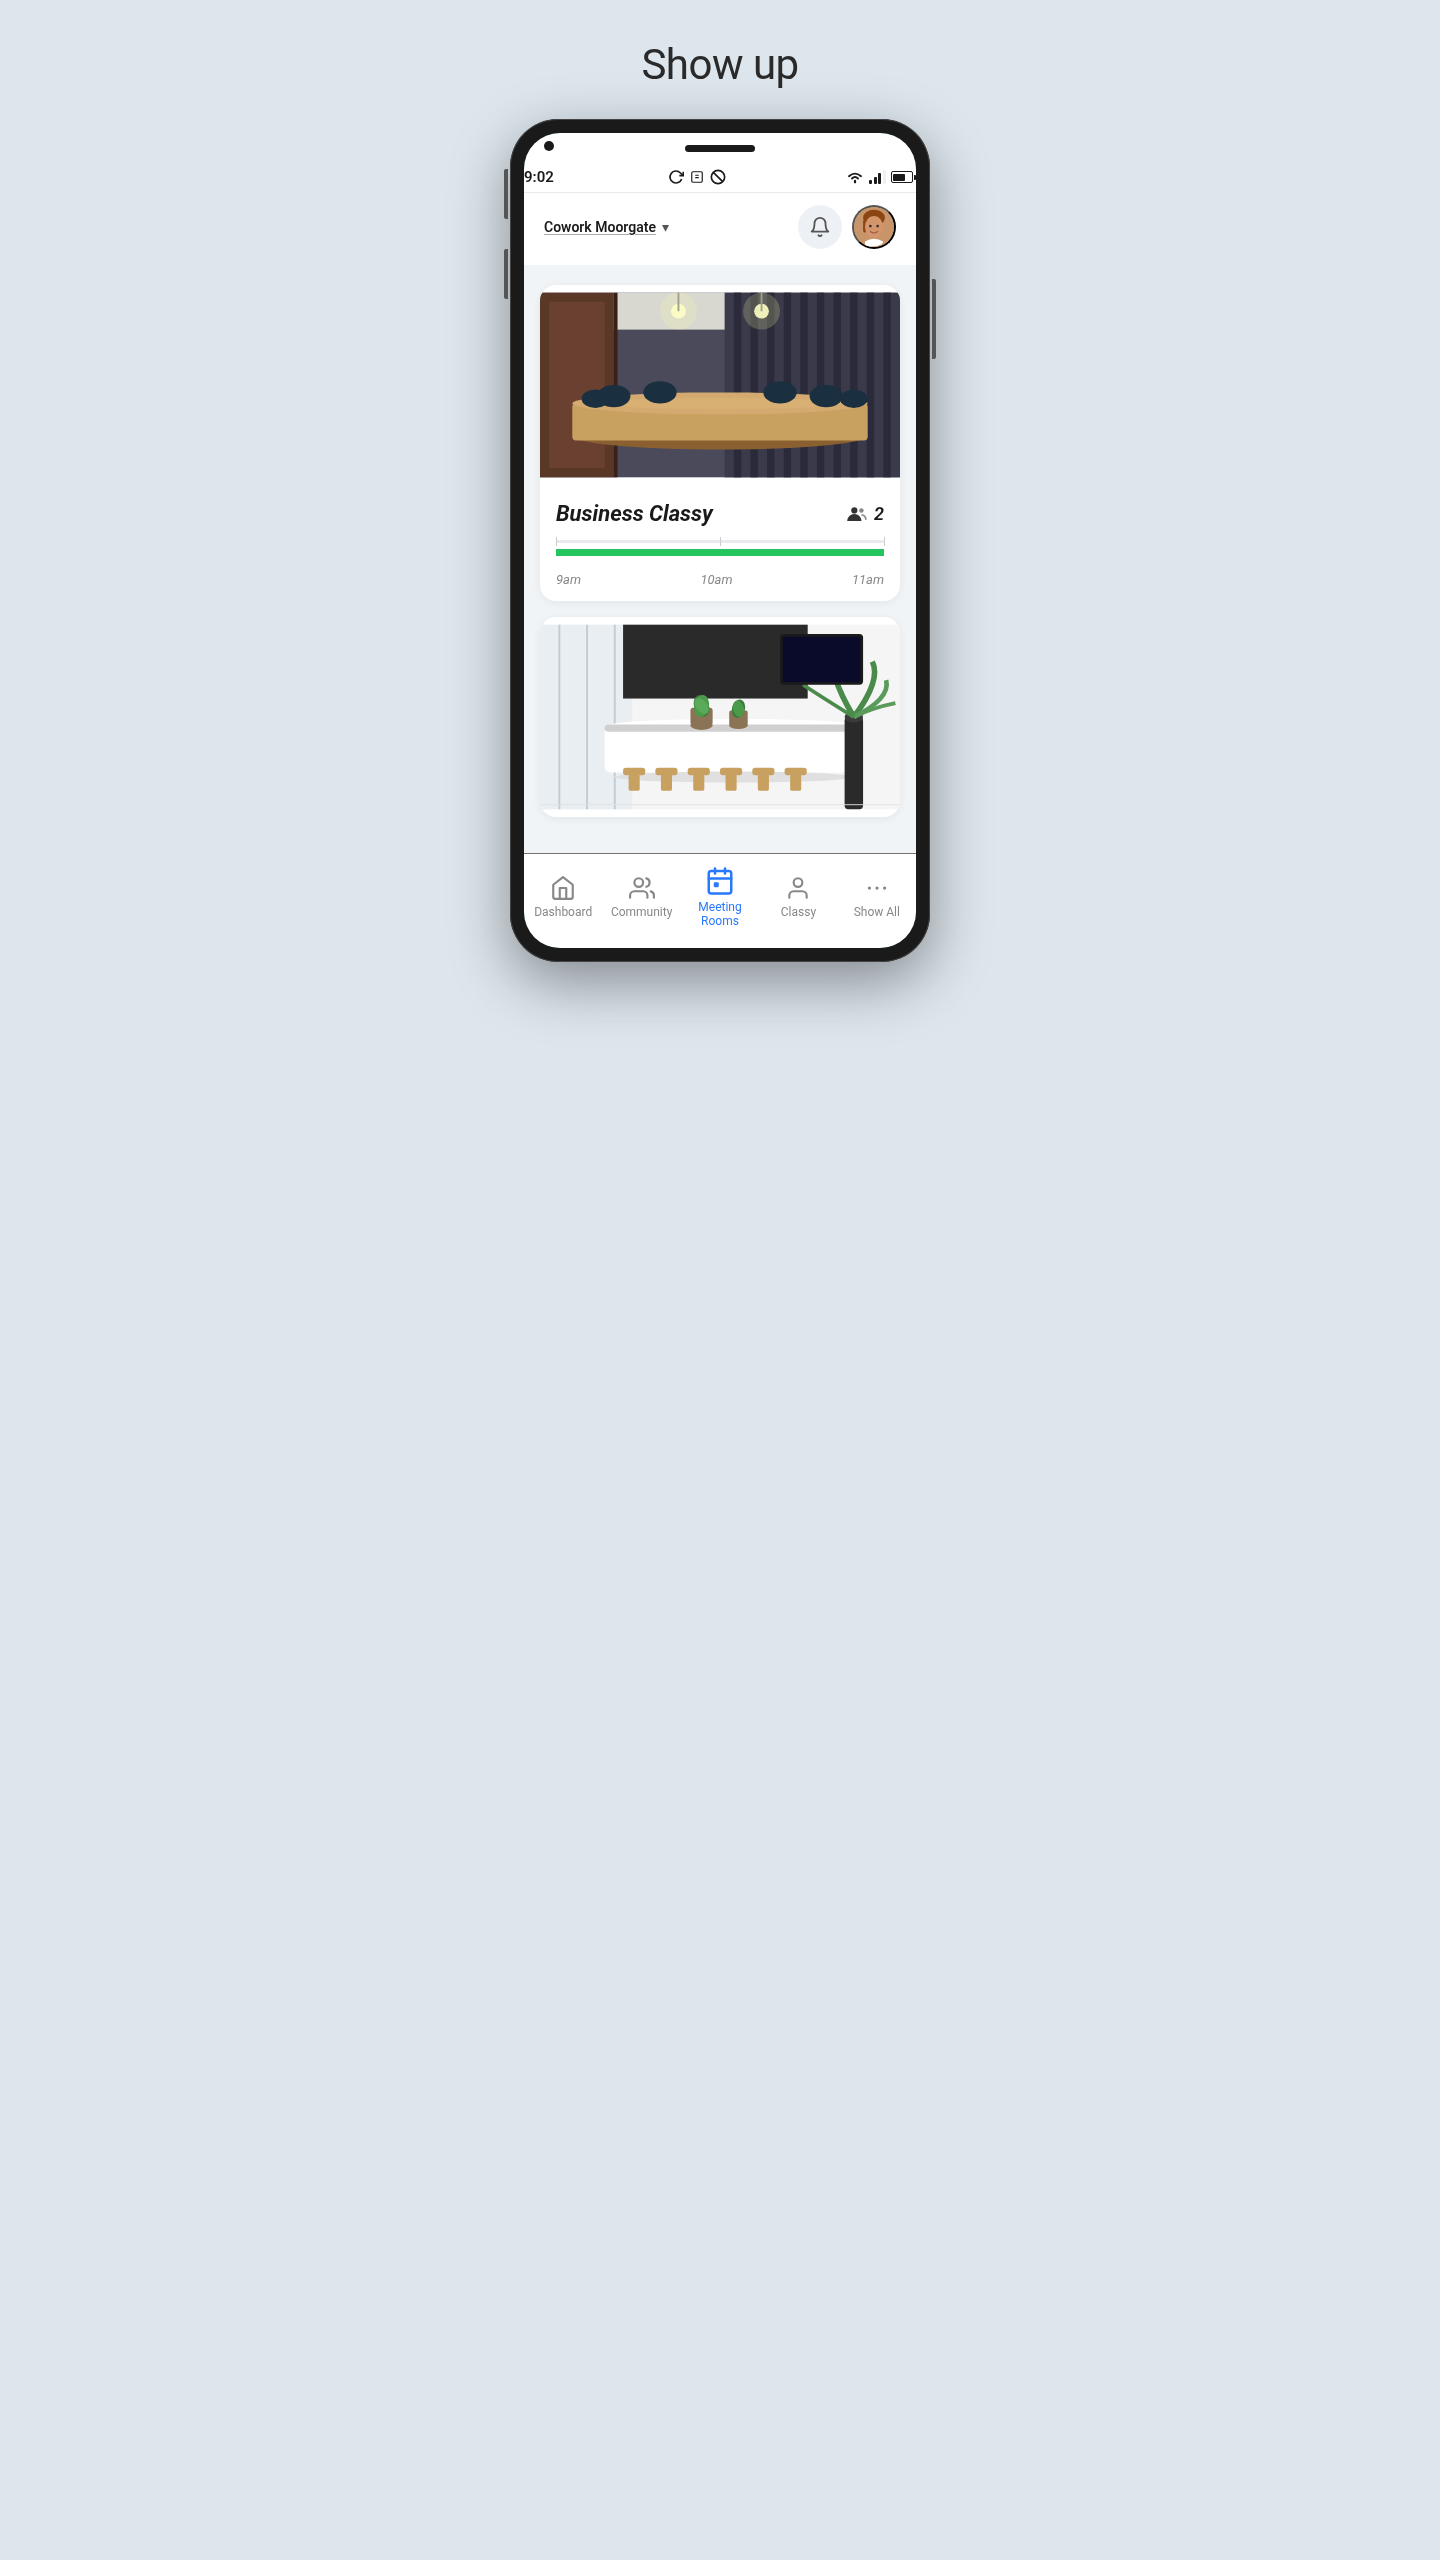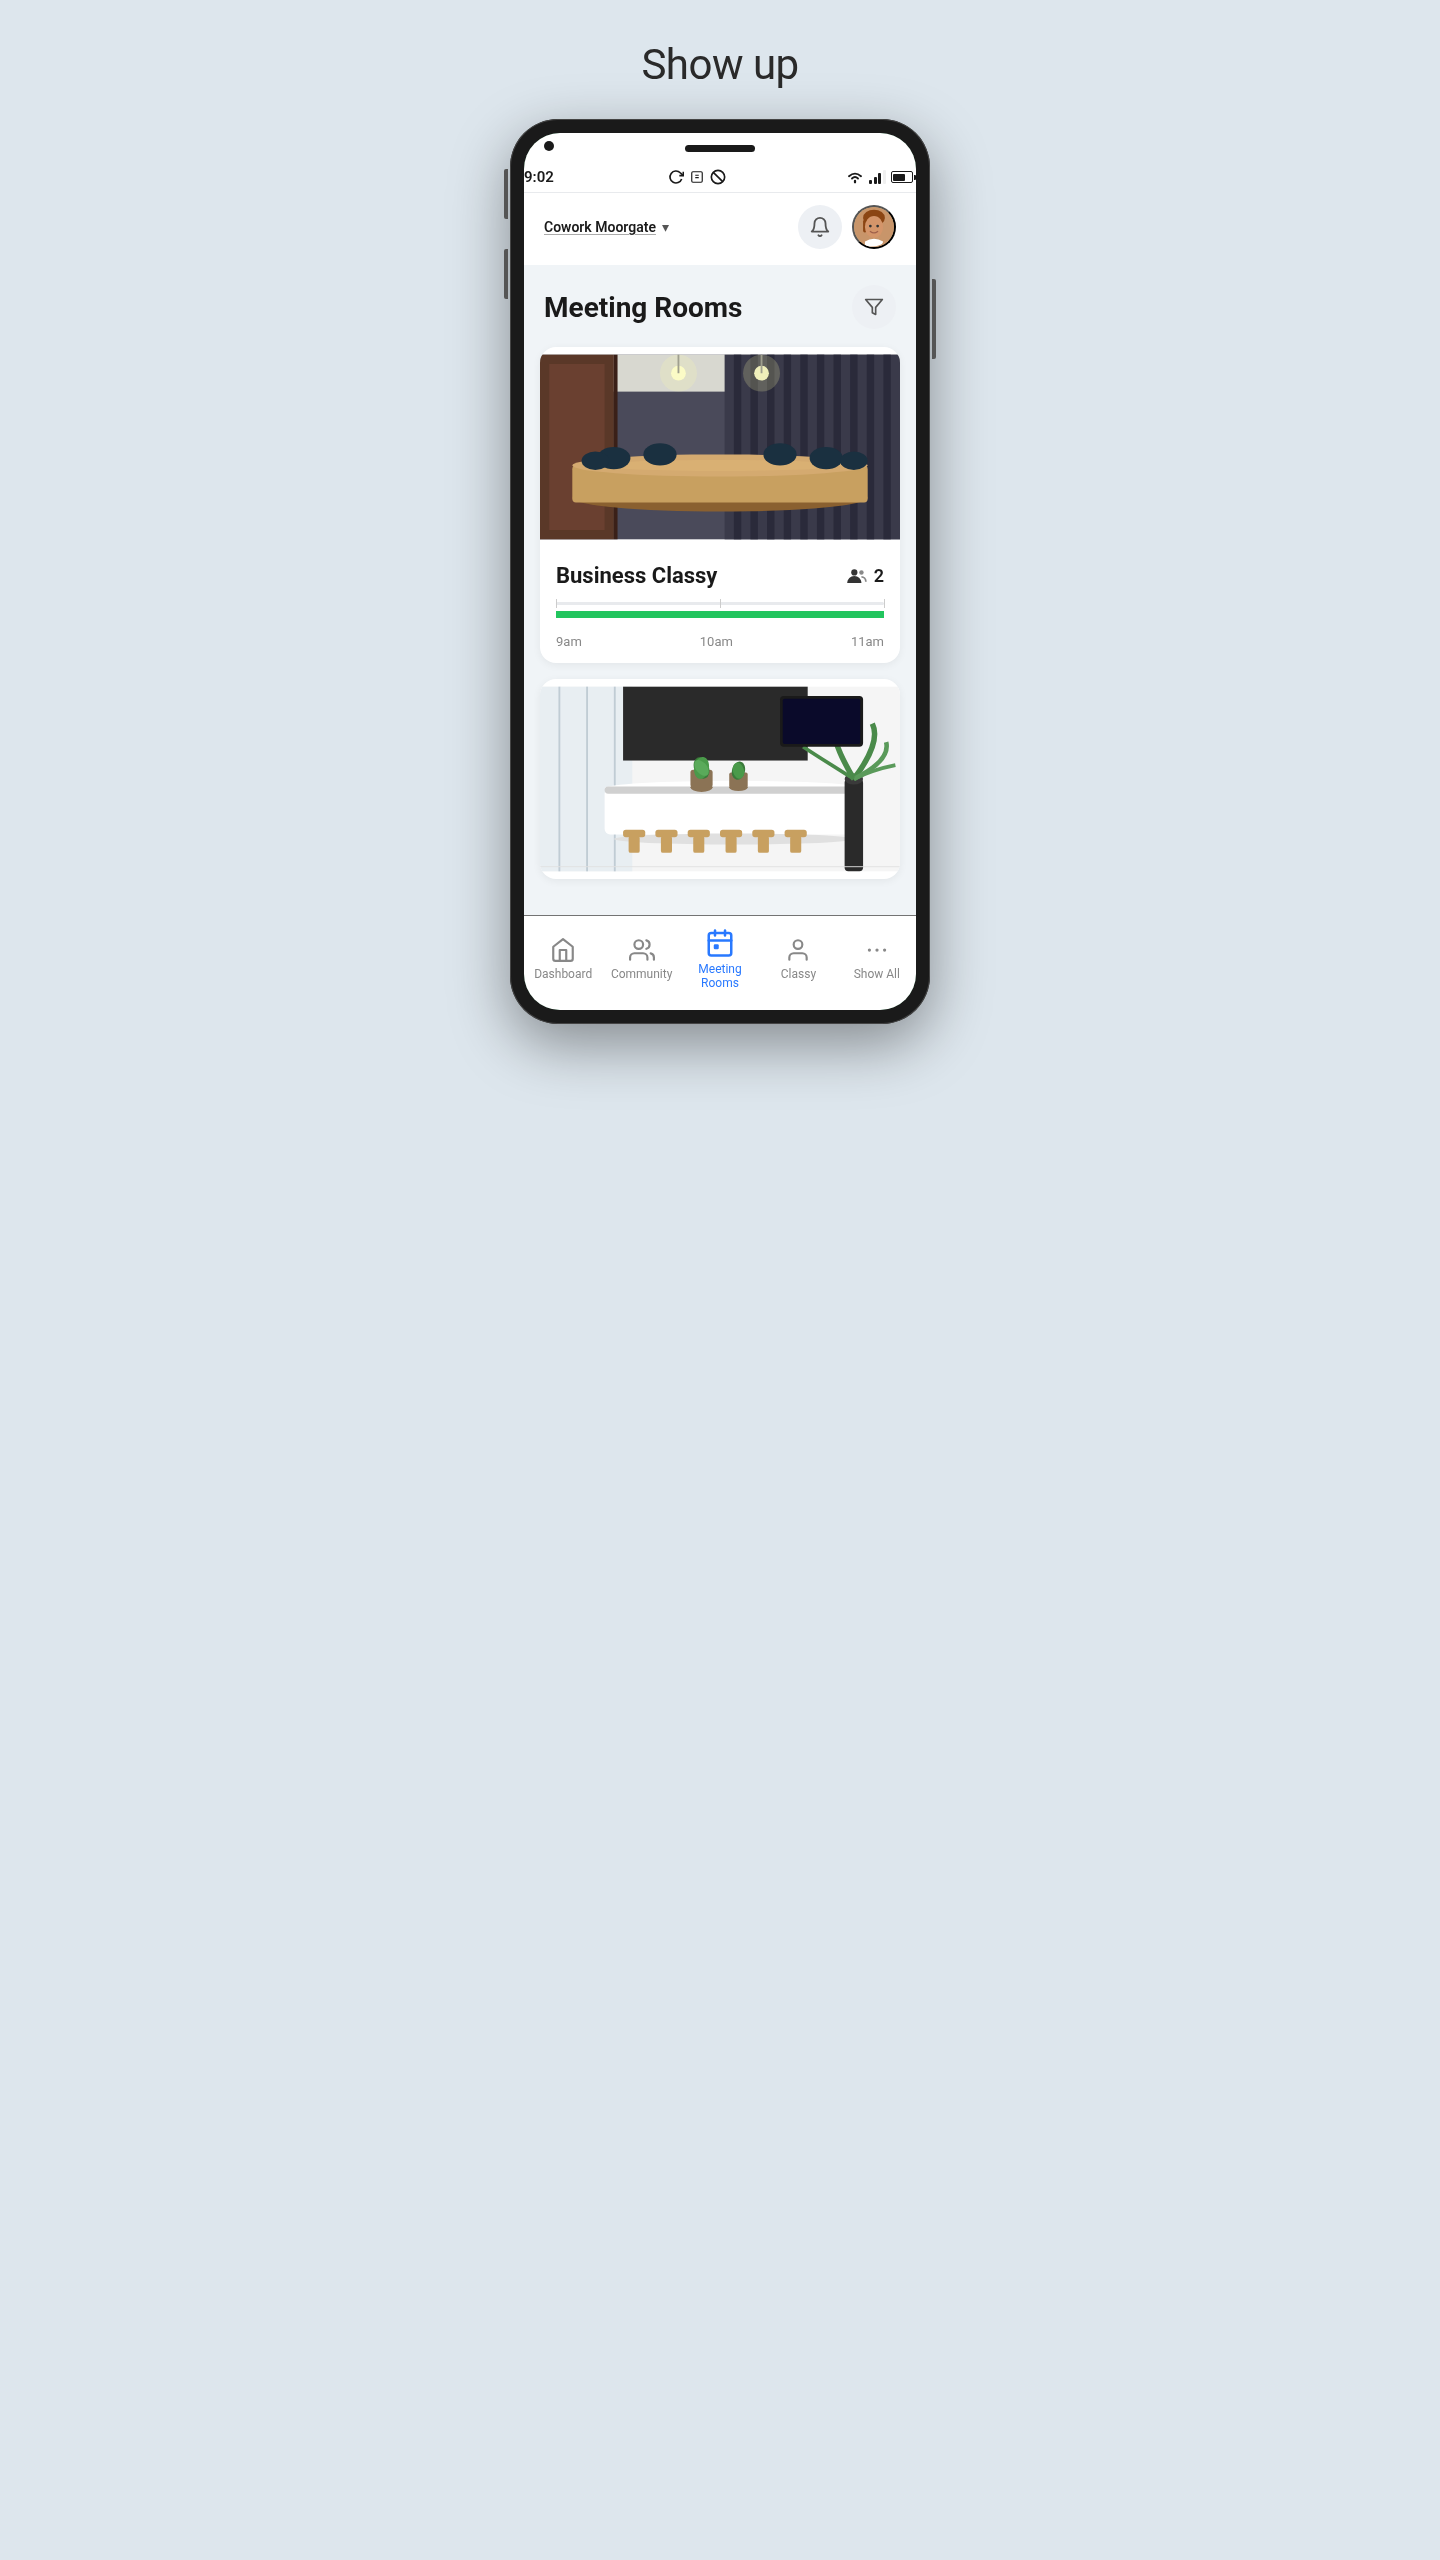--- a/index.html
+++ b/index.html
@@ -244,20 +244,21 @@
       font-size: 18px;
     }
 
     
     .room-card {
       background: white;
       border-radius: 16px;
       overflow: hidden;
       margin-bottom: 16px;
       box-shadow: 0 2px 8px rgba(0,0,0,0.06);
+      font-style: italic;
     }
 
     .room-image-placeholder {
       width: 100%;
       height: 200px;
       position: relative;
       overflow: hidden;
     }
 
     .room-info {
@@ -450,28 +451,20 @@
             <path d="M18 27 Q22 30 26 27" stroke="#a0604a" stroke-width="1.5" fill="none" stroke-linecap="round"></path>
 
             <path d="M12 38 Q22 32 32 38 Q32 44 12 44 Z" fill="white"></path>
           </svg>
         </button>
       </div>
     </div>
 
     <div class="main-content">
 
-      <div class="section-header">
-        <h2 class="section-title">Meeting Rooms</h2>
-        <button class="filter-btn">
-          <svg width="20" height="20" viewBox="0 0 24 24" fill="none" stroke="#555" stroke-width="2" stroke-linecap="round" stroke-linejoin="round">
-            <polygon points="22 3 2 3 10 12.46 10 19 14 21 14 12.46 22 3"></polygon>
-          </svg>
-        </button>
-      </div>
 
       <div class="room-card">
         <div class="room-image-placeholder">
           <svg class="room-svg" viewBox="0 0 390 200" xmlns="http://www.w3.org/2000/svg">
 
             <rect width="390" height="200" fill="#4a4a5a"></rect>
 
             <rect x="0" y="0" width="390" height="40" fill="#d8d8d0"></rect>
 
             <rect x="0" y="0" width="80" height="200" fill="#5a3828"></rect>

